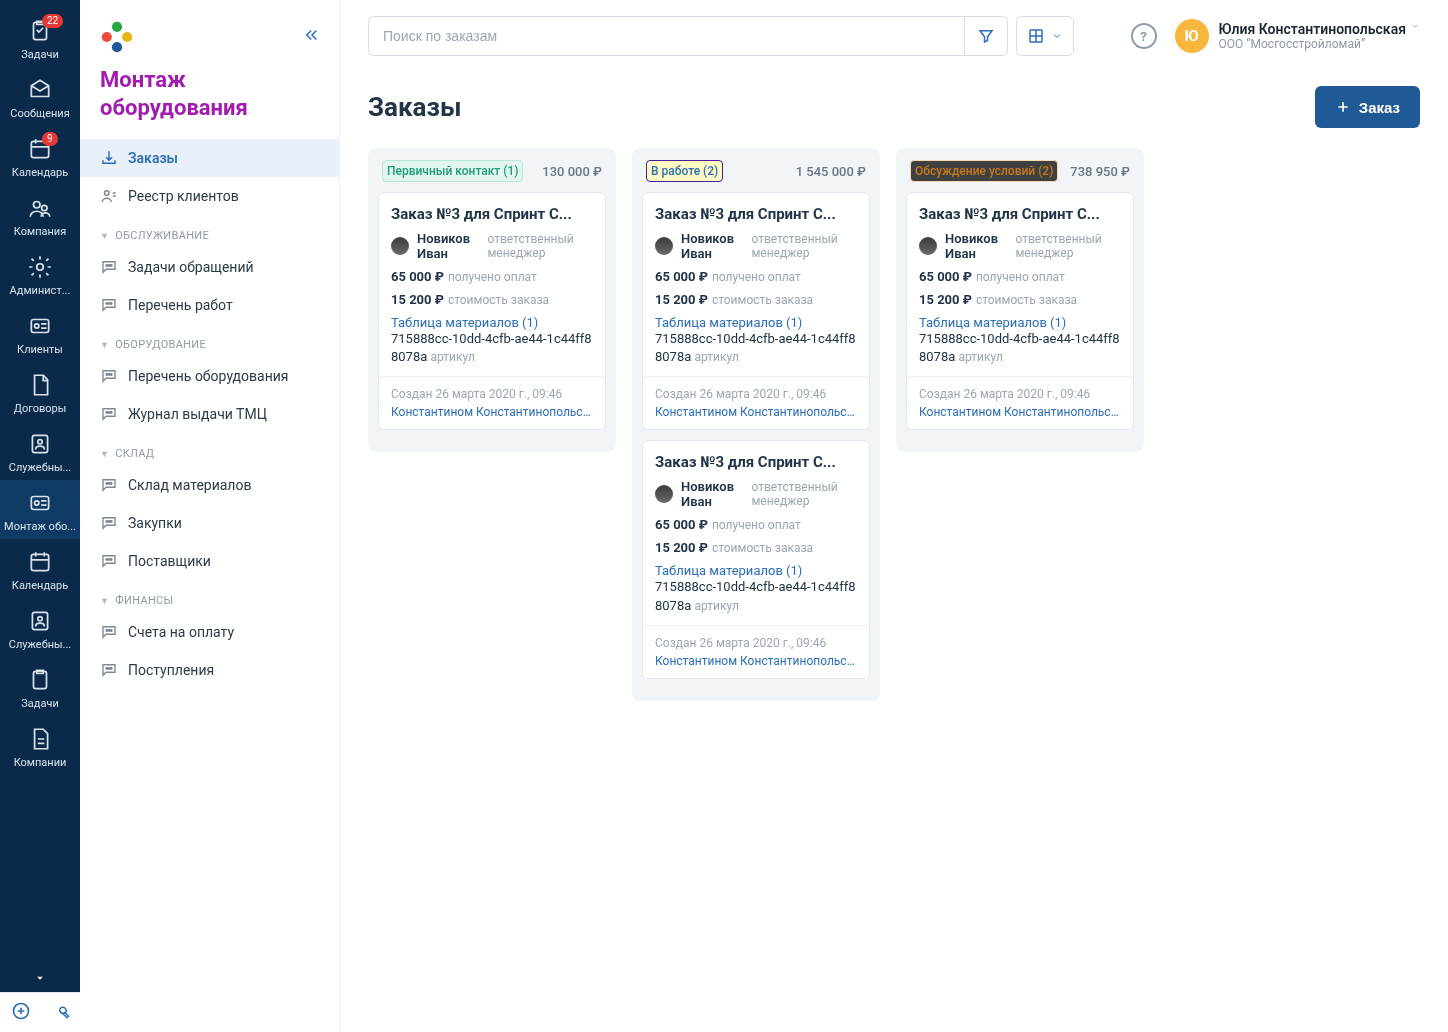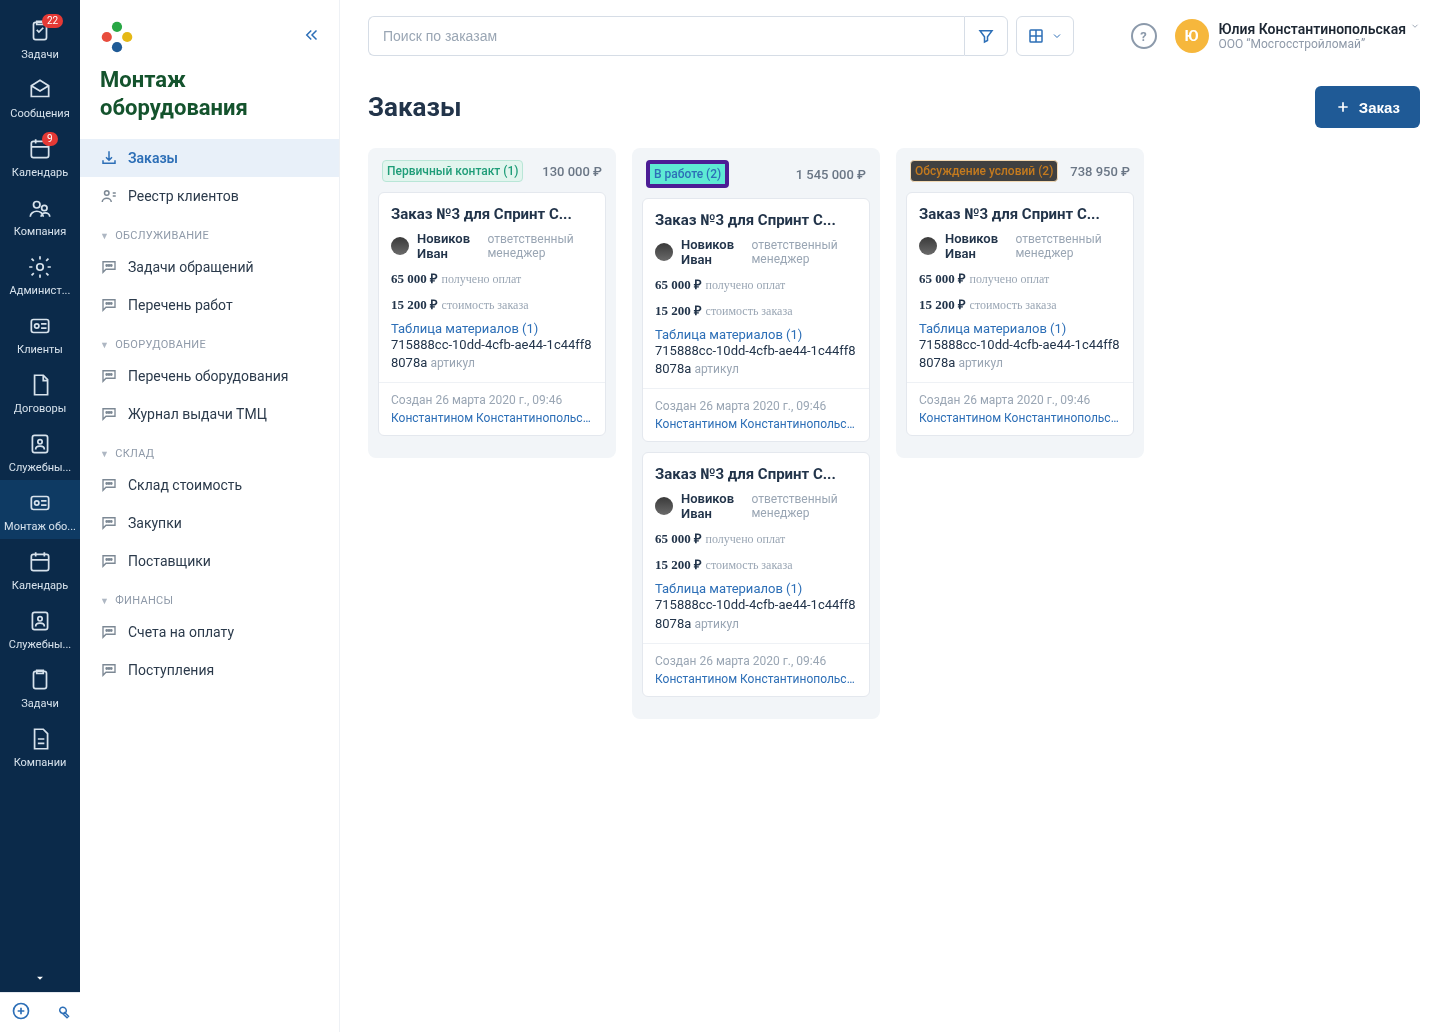--- a/index.html
+++ b/index.html
@@ -9,21 +9,21 @@
 .nav-rail .rail-item.active { background: #0e3a63; }
 .nav-rail .rail-item .badge { position: absolute; top: 6px; left: 42px; background: #e53935; color: #fff; border-radius: 8px; font-size: 10px; padding: 1px 5px; line-height: 12px; }
 .nav-rail .rail-item svg, .nav-rail .rail-item .ico { display: block; margin: 0 auto 4px; }
 .nav-rail .rail-label { font-size: 11px; display: block; overflow: hidden; text-overflow: ellipsis; white-space: nowrap; padding: 0 4px; }
 .nav-rail .chevron { margin-top: auto; margin-bottom: 44px; color: #fff; }
 .footer-rail { width: 80px; height: 40px; border-top: 1px solid #e4e8ee; position: absolute; bottom: 0; left: 0; background: #fff; display: flex; align-items: center; justify-content: space-around; color: #2d6fb7; }
 .footer-rail .plus, .footer-rail .wrench { cursor: pointer; }
 
 .sidebar { width: 260px; border-right: 1px solid #eef1f5; background: #fff; display: flex; flex-direction: column; }
 .sidebar-header { display: flex; align-items: flex-start; padding: 20px 18px 12px 20px; }
-.site-title { flex: 1; font-size: 22px; font-weight: 700; color: #14532d; line-height: 1.25; }
+.site-title { flex: 1; font-size: 22px; font-weight: 700; color: #a21caf; line-height: 1.25; }
 .collapse-btn { color: #2d6fb7; cursor: pointer; margin-top: 6px; }
 .logo { display: block; margin: 0 0 12px 0; }
 
 .side-nav { padding: 6px 0; flex: 1; overflow-y: auto; }
 .side-group-title { display: flex; align-items: center; gap: 6px; padding: 14px 20px 6px; font-size: 11px; color: #8f9aa9; letter-spacing: .3px; text-transform: uppercase; cursor: pointer; }
 .side-group-title .tri { font-size: 9px; color: #aeb7c3; }
 .side-item { display: flex; align-items: center; gap: 10px; padding: 10px 20px; font-size: 14px; color: #2b3a4b; cursor: pointer; }
 .side-item.active { background: #e8f0f9; color: #2d6fb7; font-weight: 600; border-right: 3px solid transparent; }
 .side-item .si { width: 18px; height: 18px; display: inline-flex; align-items: center; justify-content: center; color: #7c8894; }
 .side-item.active .si { color: #2d6fb7; }
@@ -44,32 +44,32 @@
 
 .page-head { display: flex; align-items: center; padding: 18px 28px 6px; }
 .page-title { font-size: 26px; font-weight: 700; color: #22344a; }
 .new-btn { margin-left: auto; background: #1f5a96; color: #fff; border: none; border-radius: 6px; height: 42px; padding: 0 20px; font-size: 15px; font-weight: 600; display: flex; align-items: center; gap: 8px; cursor: pointer; }
 
 .board { display: flex; gap: 16px; padding: 14px 28px; align-items: flex-start; }
 .col { width: 248px; background: #f2f5f8; border-radius: 8px; padding: 10px 10px 12px; }
 .col-head { display: flex; align-items: center; justify-content: space-between; padding: 2px 4px 10px; }
 .col-tag { font-size: 12px; border-radius: 4px; padding: 3px 4px; font-weight: 500; }
 .tag-green { background: #e2f5ee; color: #1f9d78; border: 1px solid #b9e6d7; }
-.tag-blue  { background: #5eead4; color: #2d6fb7; border: 4px solid #4c1d95; }
+.tag-blue  { background: #fef9c3; color: #2d6fb7; border: 1px solid #4c1d95; }
 .tag-amber { background: #404040; color: #c47a1e; border: 1px solid #f2d9b4; }
 .col-total { font-size: 13px; color: #6a7685; font-weight: 500; display: flex; align-items: baseline; gap: 2px; }
 
 .card { background: #fff; border: 1px solid #e4e8ee; border-radius: 6px; margin-bottom: 10px; }
 .card-body { padding: 12px 12px 10px; }
 .card-title { font-size: 15px; font-weight: 700; color: #22344a; margin-bottom: 8px; white-space: nowrap; overflow: hidden; text-overflow: ellipsis; }
 .card-person { display: flex; align-items: center; gap: 8px; font-size: 13px; }
 .mini-av { width: 18px; height: 18px; border-radius: 50%; background: linear-gradient(#3a3a3a,#6a6a6a); flex-shrink: 0; }
 .p-name { font-weight: 600; color: #22344a; }
 .p-role { color: #9aa6b4; font-size: 12px; }
-.metric { margin-top: 8px; font-size: 13px; font-family: Liberation Serif, serif; }
+.metric { margin-top: 8px; font-size: 13px; }
 .metric .val { font-weight: 700; color: #22344a; display: inline-flex; align-items: baseline; gap: 1px; }
 .metric .lbl { color: #9aa6b4; font-size: 12px; margin-left: 4px; }
 .mlink { color: #2d6fb7; font-size: 13px; margin-top: 8px; display: inline-block; }
 .sku { font-size: 13px; color: #22344a; margin-top: 0; line-height: 1.4; word-break: break-all; }
 .sku .sku-lbl { color: #9aa6b4; font-size: 12px; }
 .card-foot { border-top: 1px solid #eef1f5; padding: 10px 12px; font-size: 12px; color: #9aa6b4; }
 .card-foot .by { color: #2d6fb7; display: block; margin-top: 4px; white-space: nowrap; overflow: hidden; text-overflow: ellipsis; }
 </style>
 </head>
 <body>
@@ -304,21 +304,21 @@
       </div>
       <div class="side-item">
         <span class="si">
           <svg width="18" height="18" viewBox="0 0 24 24" fill="none" stroke="currentColor" stroke-width="1.8">
             <path d="M4 5h16v10H8l-4 4z"></path>
             <circle cx="9" cy="10" r="1" fill="currentColor"></circle>
             <circle cx="12" cy="10" r="1" fill="currentColor"></circle>
             <circle cx="15" cy="10" r="1" fill="currentColor"></circle>
           </svg>
         </span>
-        <span>Склад стоимость</span>
+        <span>Склад материалов</span>
       </div>
       <div class="side-item">
         <span class="si">
           <svg width="18" height="18" viewBox="0 0 24 24" fill="none" stroke="currentColor" stroke-width="1.8">
             <path d="M4 5h16v10H8l-4 4z"></path>
             <circle cx="9" cy="10" r="1" fill="currentColor"></circle>
             <circle cx="12" cy="10" r="1" fill="currentColor"></circle>
             <circle cx="15" cy="10" r="1" fill="currentColor"></circle>
           </svg>
         </span>

